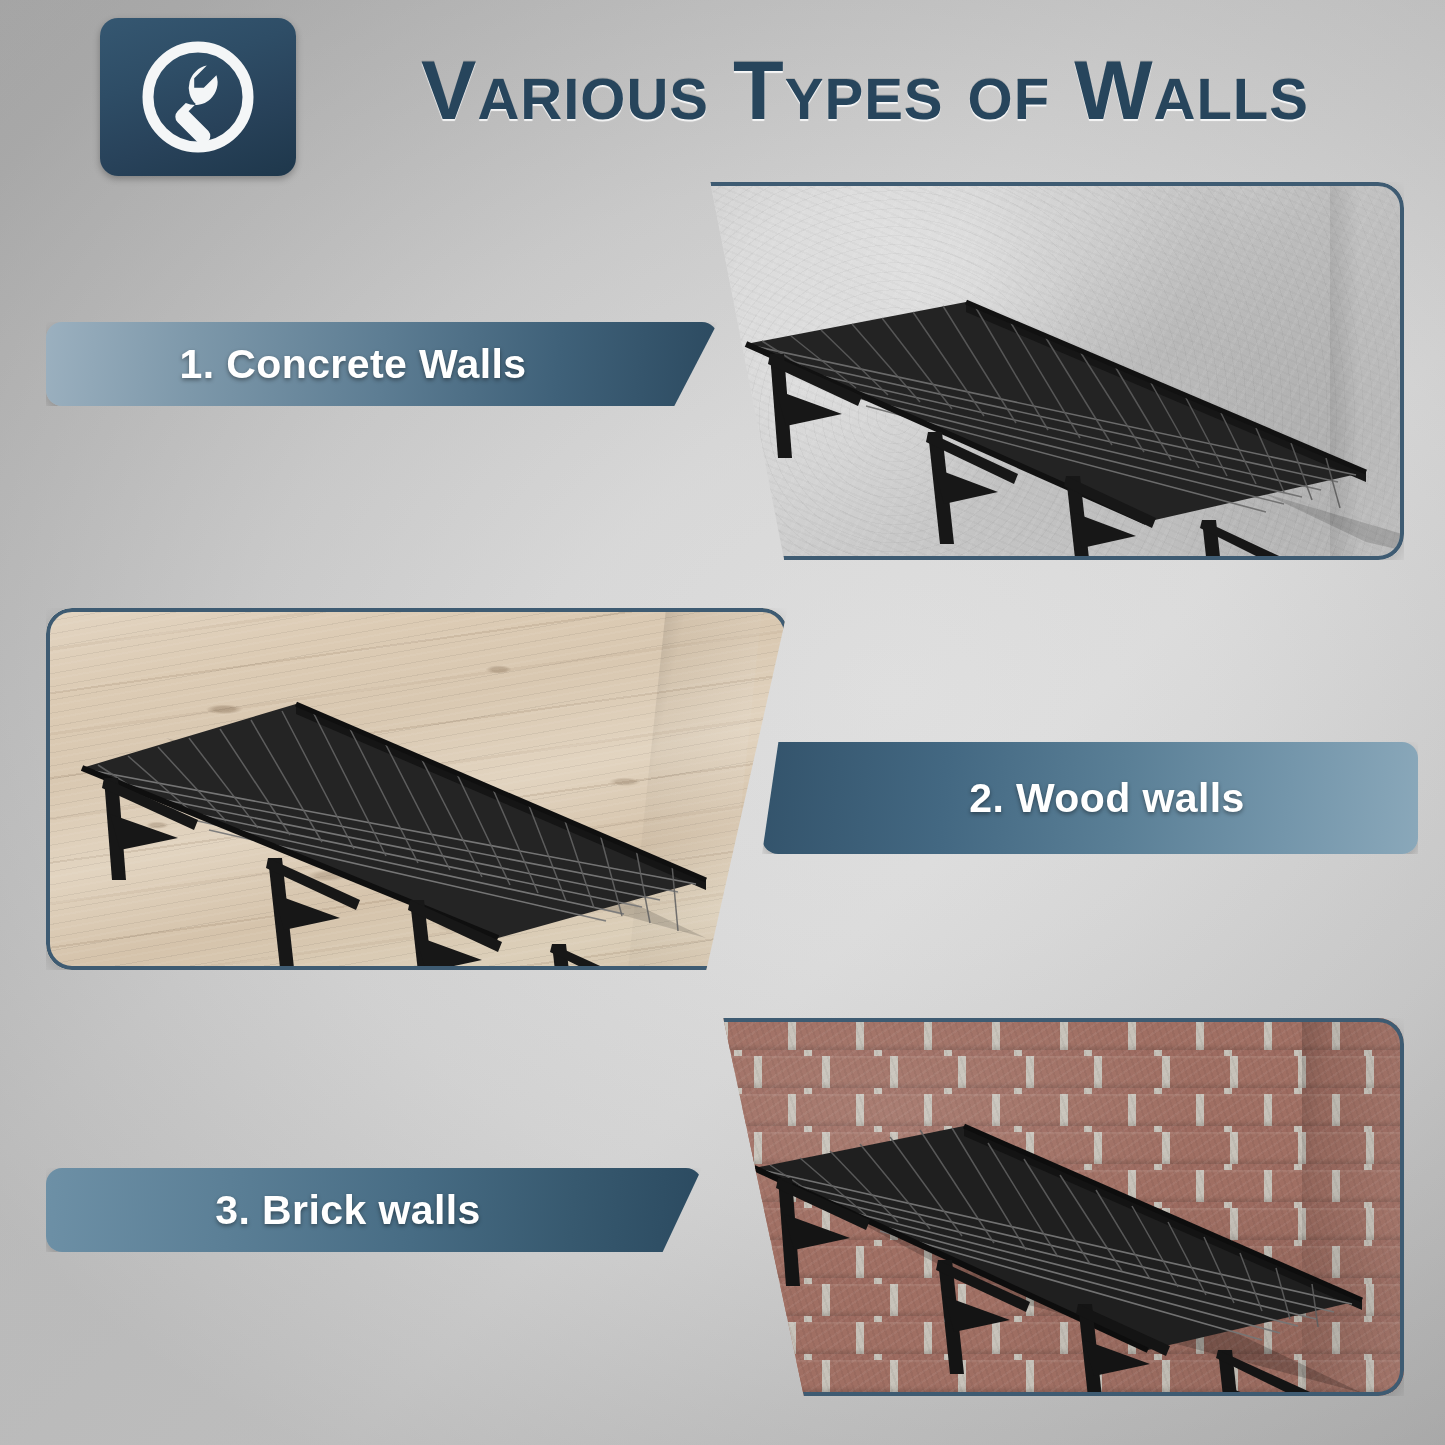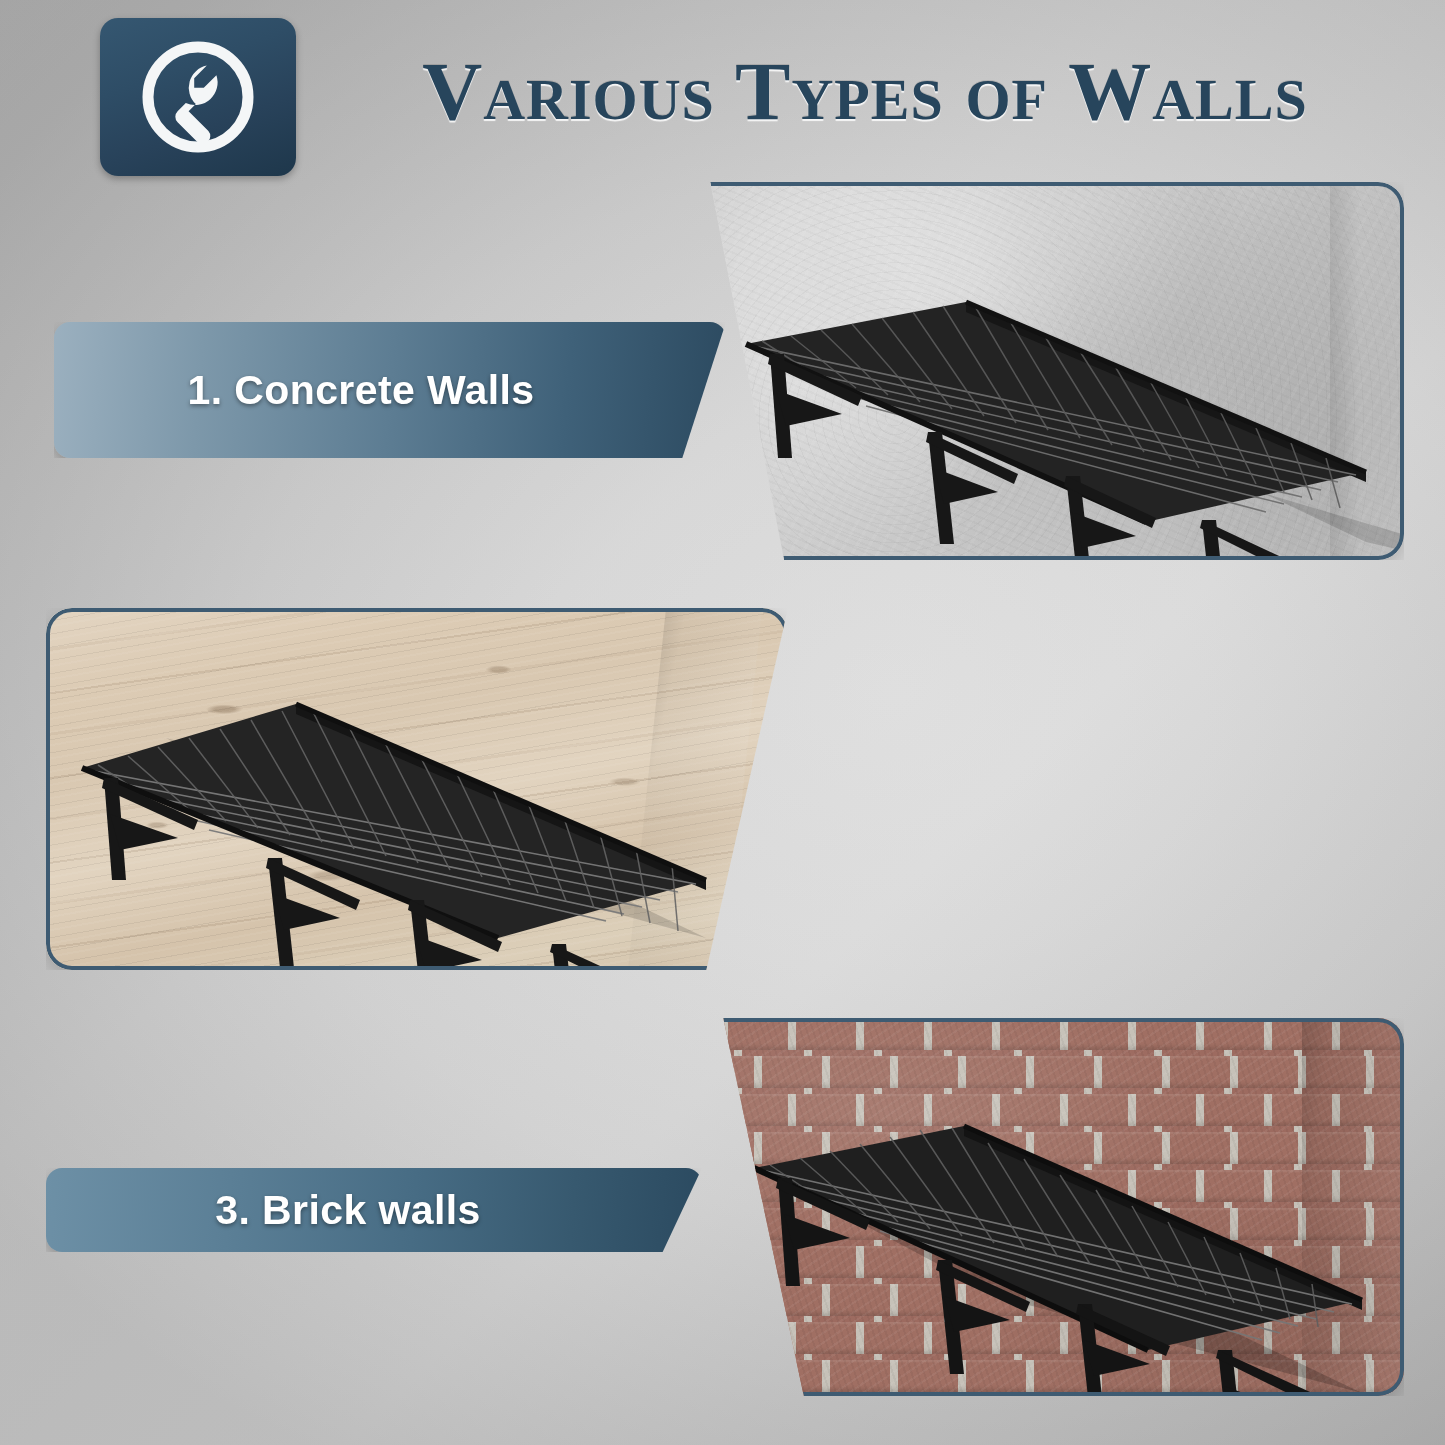--- a/index.html
+++ b/index.html
@@ -33,21 +33,21 @@
     border-radius:18px;
     background:linear-gradient(160deg,#355771 0%,#2e4d66 35%,#28425a 65%,#1e374b 100%);
     box-shadow:0 3px 7px rgba(0,0,0,.28);
   }
   #logo-badge svg{ position:absolute; left:50%; top:50%; transform:translate(-50%,-50%); }
 
   #page-title{
     position:absolute; left:330px; top:36px;
     width:1070px; height:110px;
     display:flex; align-items:center; justify-content:center;
-    font-family:Liberation Serif, serif;
+    font-family:Liberation Sans, sans-serif;
     font-weight:bold;
     font-size:83px;
     letter-spacing:1px;
     font-variant:small-caps;
     white-space:nowrap;
     color:#27455c;
     background:linear-gradient(180deg,#3f6组 0%,#27455c 100%);
     -webkit-background-clip:text;
     background-clip:text;
     text-shadow:0 2px 1px rgba(255,255,255,.85), 0 -1px 0 rgba(0,0,0,.12);
@@ -189,21 +189,21 @@
     color:#ffffff;
     font-size:41px;
     font-weight:bold;
     letter-spacing:.4px;
     text-shadow:0 2px 4px rgba(0,0,0,.40);
     white-space:nowrap;
   }
 
   
   #banner-concrete{
-    left:54px; top:322px; width:672px; height:136px;
+    left:46px; top:322px; width:672px; height:84px;
     background:linear-gradient(95deg,#9bb0bf 0%,#7d98aa 22%,#5d7d93 50%,#3f6179 76%,#2c4a60 100%);
     clip-path:polygon(0% 0%, 100% 0%, 93.5% 100%, 0% 100%);
   }
   #banner-concrete .label{ padding-right:58px; }
 
   
   #banner-wood{
     left:762px; top:742px; width:656px; height:112px;
     background:linear-gradient(95deg,#33536b 0%,#436882 28%,#5a7f96 55%,#7496ab 80%,#8aa8ba 100%);
     clip-path:polygon(2.5% 0%, 100% 0%, 100% 100%, 0% 100%);
@@ -448,18 +448,21 @@
         </g>
       </svg>
     </div>
     <div class="frame"></div>
   </div>
 
   <div class="banner" id="banner-concrete">
     <span class="label">1. Concrete Walls</span>
   </div>
 
+  <div class="banner" id="banner-wood">
+    <span class="label">2. Wood walls</span>
+  </div>
 
   <div class="banner" id="banner-brick">
     <span class="label">3. Brick walls</span>
   </div>
 
 </div>
 
 </body></html>

